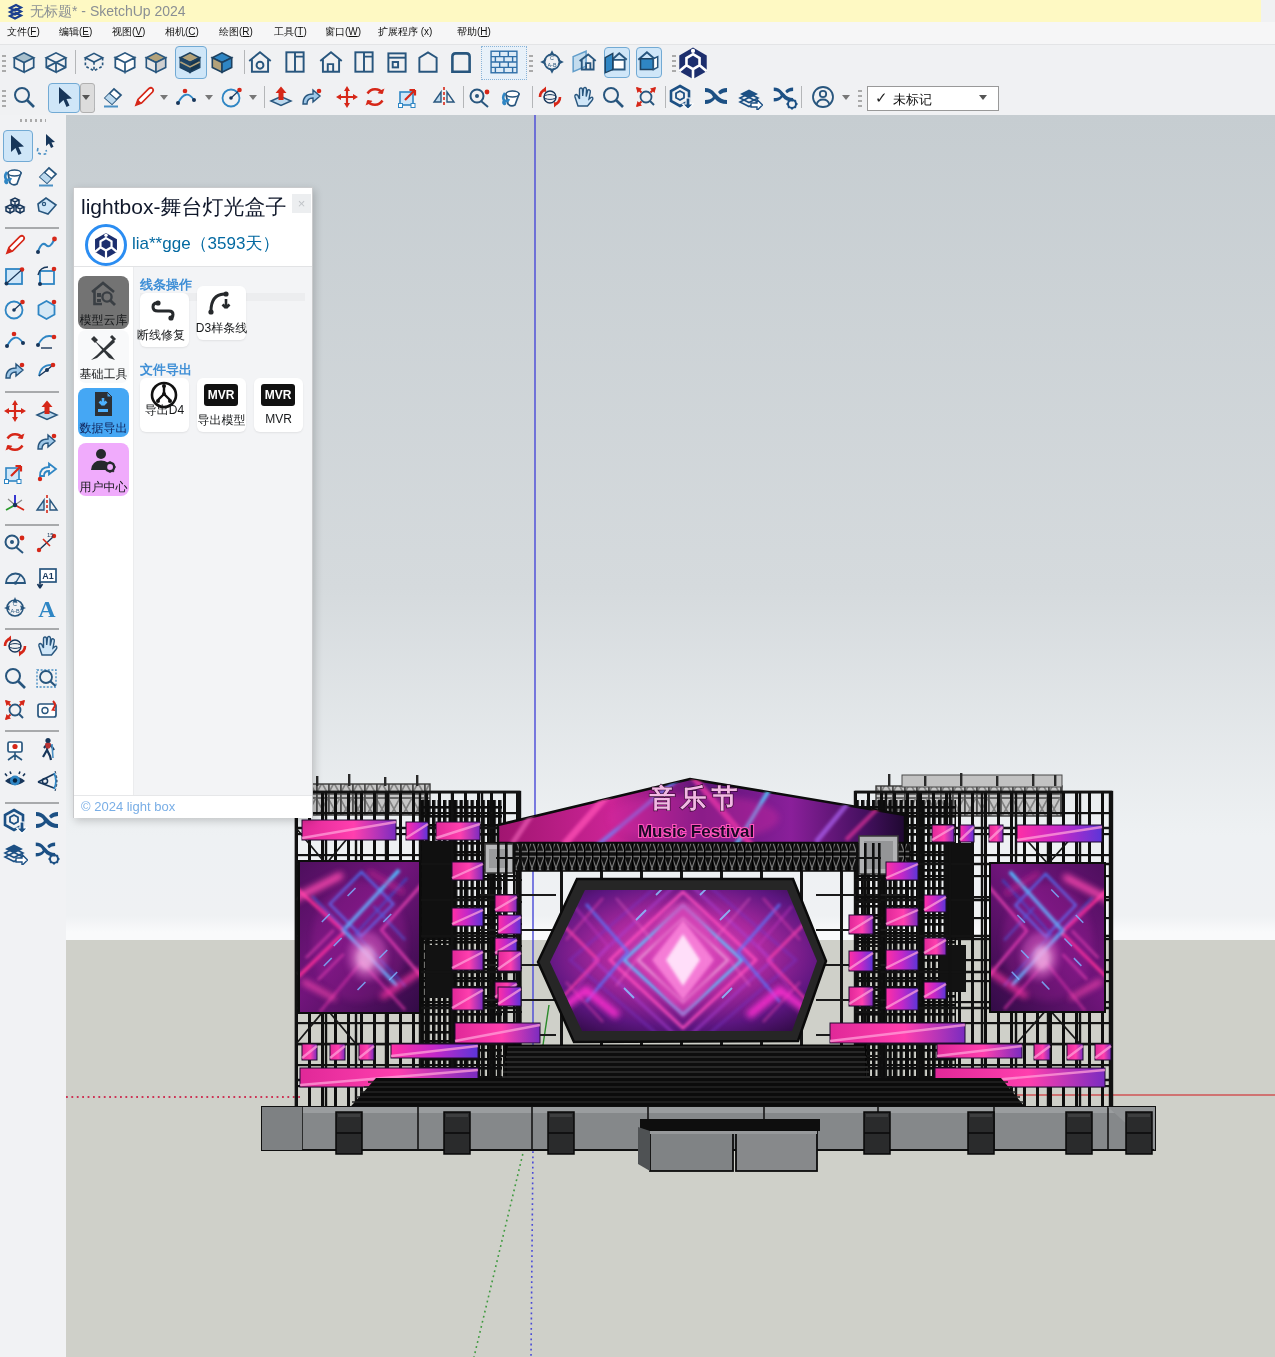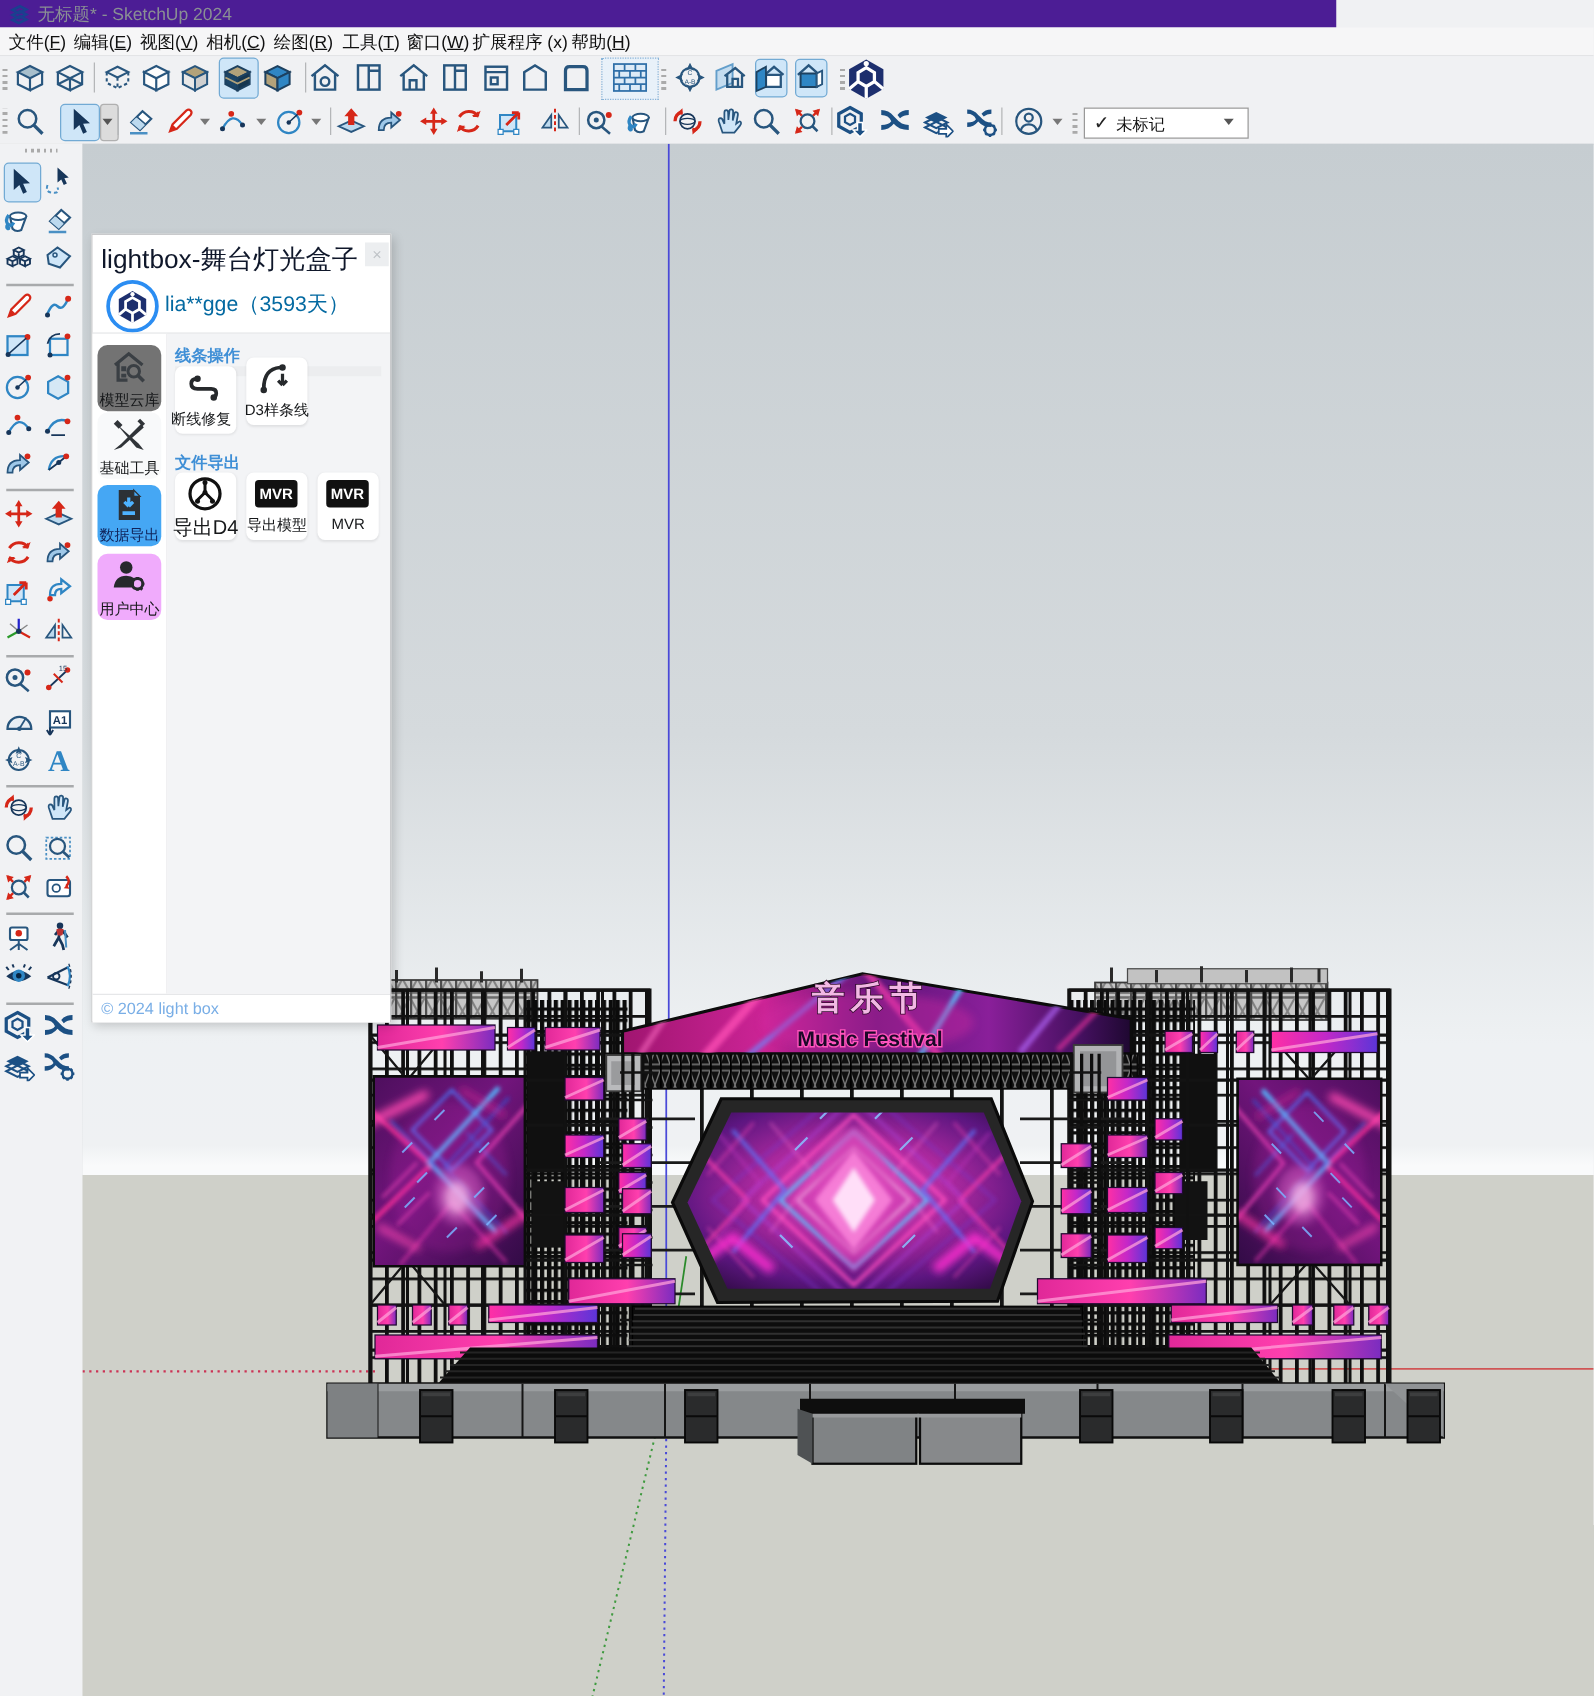--- a/index.html
+++ b/index.html
@@ -1,20 +1,20 @@
 <!DOCTYPE html>
 <html><head><meta charset="utf-8">
 <style>
 html,body{margin:0;padding:0;}
 body{width:1275px;height:1357px;position:relative;overflow:hidden;background:#f0f1f3;font-family:"Liberation Sans",sans-serif;}
 .abs{position:absolute;}
-#titlebar{left:0;top:0;width:1069px;height:22px;background:#4c1d95;}
+#titlebar{left:0;top:0;width:1261px;height:22px;background:#fef9c3;}
 #titlebar .tt{position:absolute;left:30px;top:3px;font-size:14px;color:#8a8f94;}
 #menubar{left:0;top:22px;width:1275px;height:22px;background:#f6f6f7;border-bottom:1px solid #e3e4e6;}
-.mi{position:absolute;top:3px;font-size:14px;color:#101010;}
+.mi{position:absolute;top:3px;font-size:10px;color:#101010;}
 #tb1{left:0;top:45px;width:1275px;height:36px;background:#f0f1f3;}
 #tb2{left:0;top:81px;width:1275px;height:34px;background:#f0f1f3;border-bottom:1px solid #d8d9db;}
 #leftbar{left:0;top:115px;width:66px;height:1242px;background:#f1f2f4;border-right:1px solid #d8d9db;}
 .ic{position:absolute;width:26px;height:26px;}
 .hsep{position:absolute;left:5px;width:54px;height:2px;background:#a8aaac;}
 .selbtn{position:absolute;background:#cfe6f8;border:1px solid #72aad4;border-radius:4px;}
 .ddarr{position:absolute;width:0;height:0;border-left:4px solid transparent;border-right:4px solid transparent;border-top:5px solid #555;}
 #viewport{left:66px;top:115px;width:1209px;height:1242px;background:linear-gradient(#c6cdd1 0%,#d5dadd 38%,#eef1f3 58%,#eff1f3 64.5%,#f9fafb 65.8%);}
 #ground{position:absolute;left:0;top:825px;width:1209px;height:417px;background:#cfd0c9;}
 #panel{left:73px;top:187px;width:238px;height:629px;background:#ffffff;border:1px solid #c9cacc;box-shadow:2px 3px 8px rgba(0,0,0,.18);}
@@ -1206,21 +1206,21 @@
   <div class="abs" style="left:66px;top:173px;font-size:13px;font-weight:bold;color:#3f8fd6">文件导出</div>
   <div class="abs" style="left:66px;top:190px;width:49px;height:54px;background:#fff;border-radius:6px;box-shadow:0 1px 2px rgba(0,0,0,.08)">
     <svg width="30" height="30" viewBox="0 0 30 30" style="position:absolute;left:9px;top:2px">
         <circle cx="15" cy="15" r="12" fill="none" stroke="#111" stroke-width="2.6"></circle>
         <path d="M15 6 V14 M15 14 L9 20 M15 14 L21 20" stroke="#111" stroke-width="2.4" fill="none"></path>
         <circle cx="15" cy="6" r="2" fill="#111"></circle>
         <circle cx="9" cy="21" r="2" fill="#111"></circle>
         <circle cx="21" cy="21" r="2" fill="#111"></circle>
         <circle cx="15" cy="14" r="2" fill="#111"></circle>
       </svg>
-    <div style="position:absolute;left:-3px;top:34px;width:55px;text-align:center;font-size:16px;color:#16181a">导出D4</div>
+    <div style="position:absolute;left:-3px;top:24px;width:55px;text-align:center;font-size:12px;color:#16181a">导出D4</div>
   </div>
   <div class="abs" style="left:123px;top:190px;width:49px;height:54px;background:#fff;border-radius:6px;box-shadow:0 1px 2px rgba(0,0,0,.08)">
     <div style="position:absolute;left:7px;top:6px;width:34px;height:22px;background:#111;border-radius:3px;color:#fff;font-size:12px;font-weight:bold;text-align:center;line-height:22px;letter-spacing:0">MVR</div>
     <div style="position:absolute;left:-3px;top:34px;width:55px;text-align:center;font-size:12px;color:#16181a">导出模型</div>
   </div>
   <div class="abs" style="left:180px;top:190px;width:49px;height:54px;background:#fff;border-radius:6px;box-shadow:0 1px 2px rgba(0,0,0,.08)">
     <div style="position:absolute;left:7px;top:6px;width:34px;height:22px;background:#111;border-radius:3px;color:#fff;font-size:12px;font-weight:bold;text-align:center;line-height:22px">MVR</div>
     <div style="position:absolute;left:-3px;top:34px;width:55px;text-align:center;font-size:12px;color:#16181a">MVR</div>
   </div>
   <div class="abs" style="left:0;top:607px;width:238px;height:22px;background:#fff;border-top:1px solid #e6e7e9"></div>

